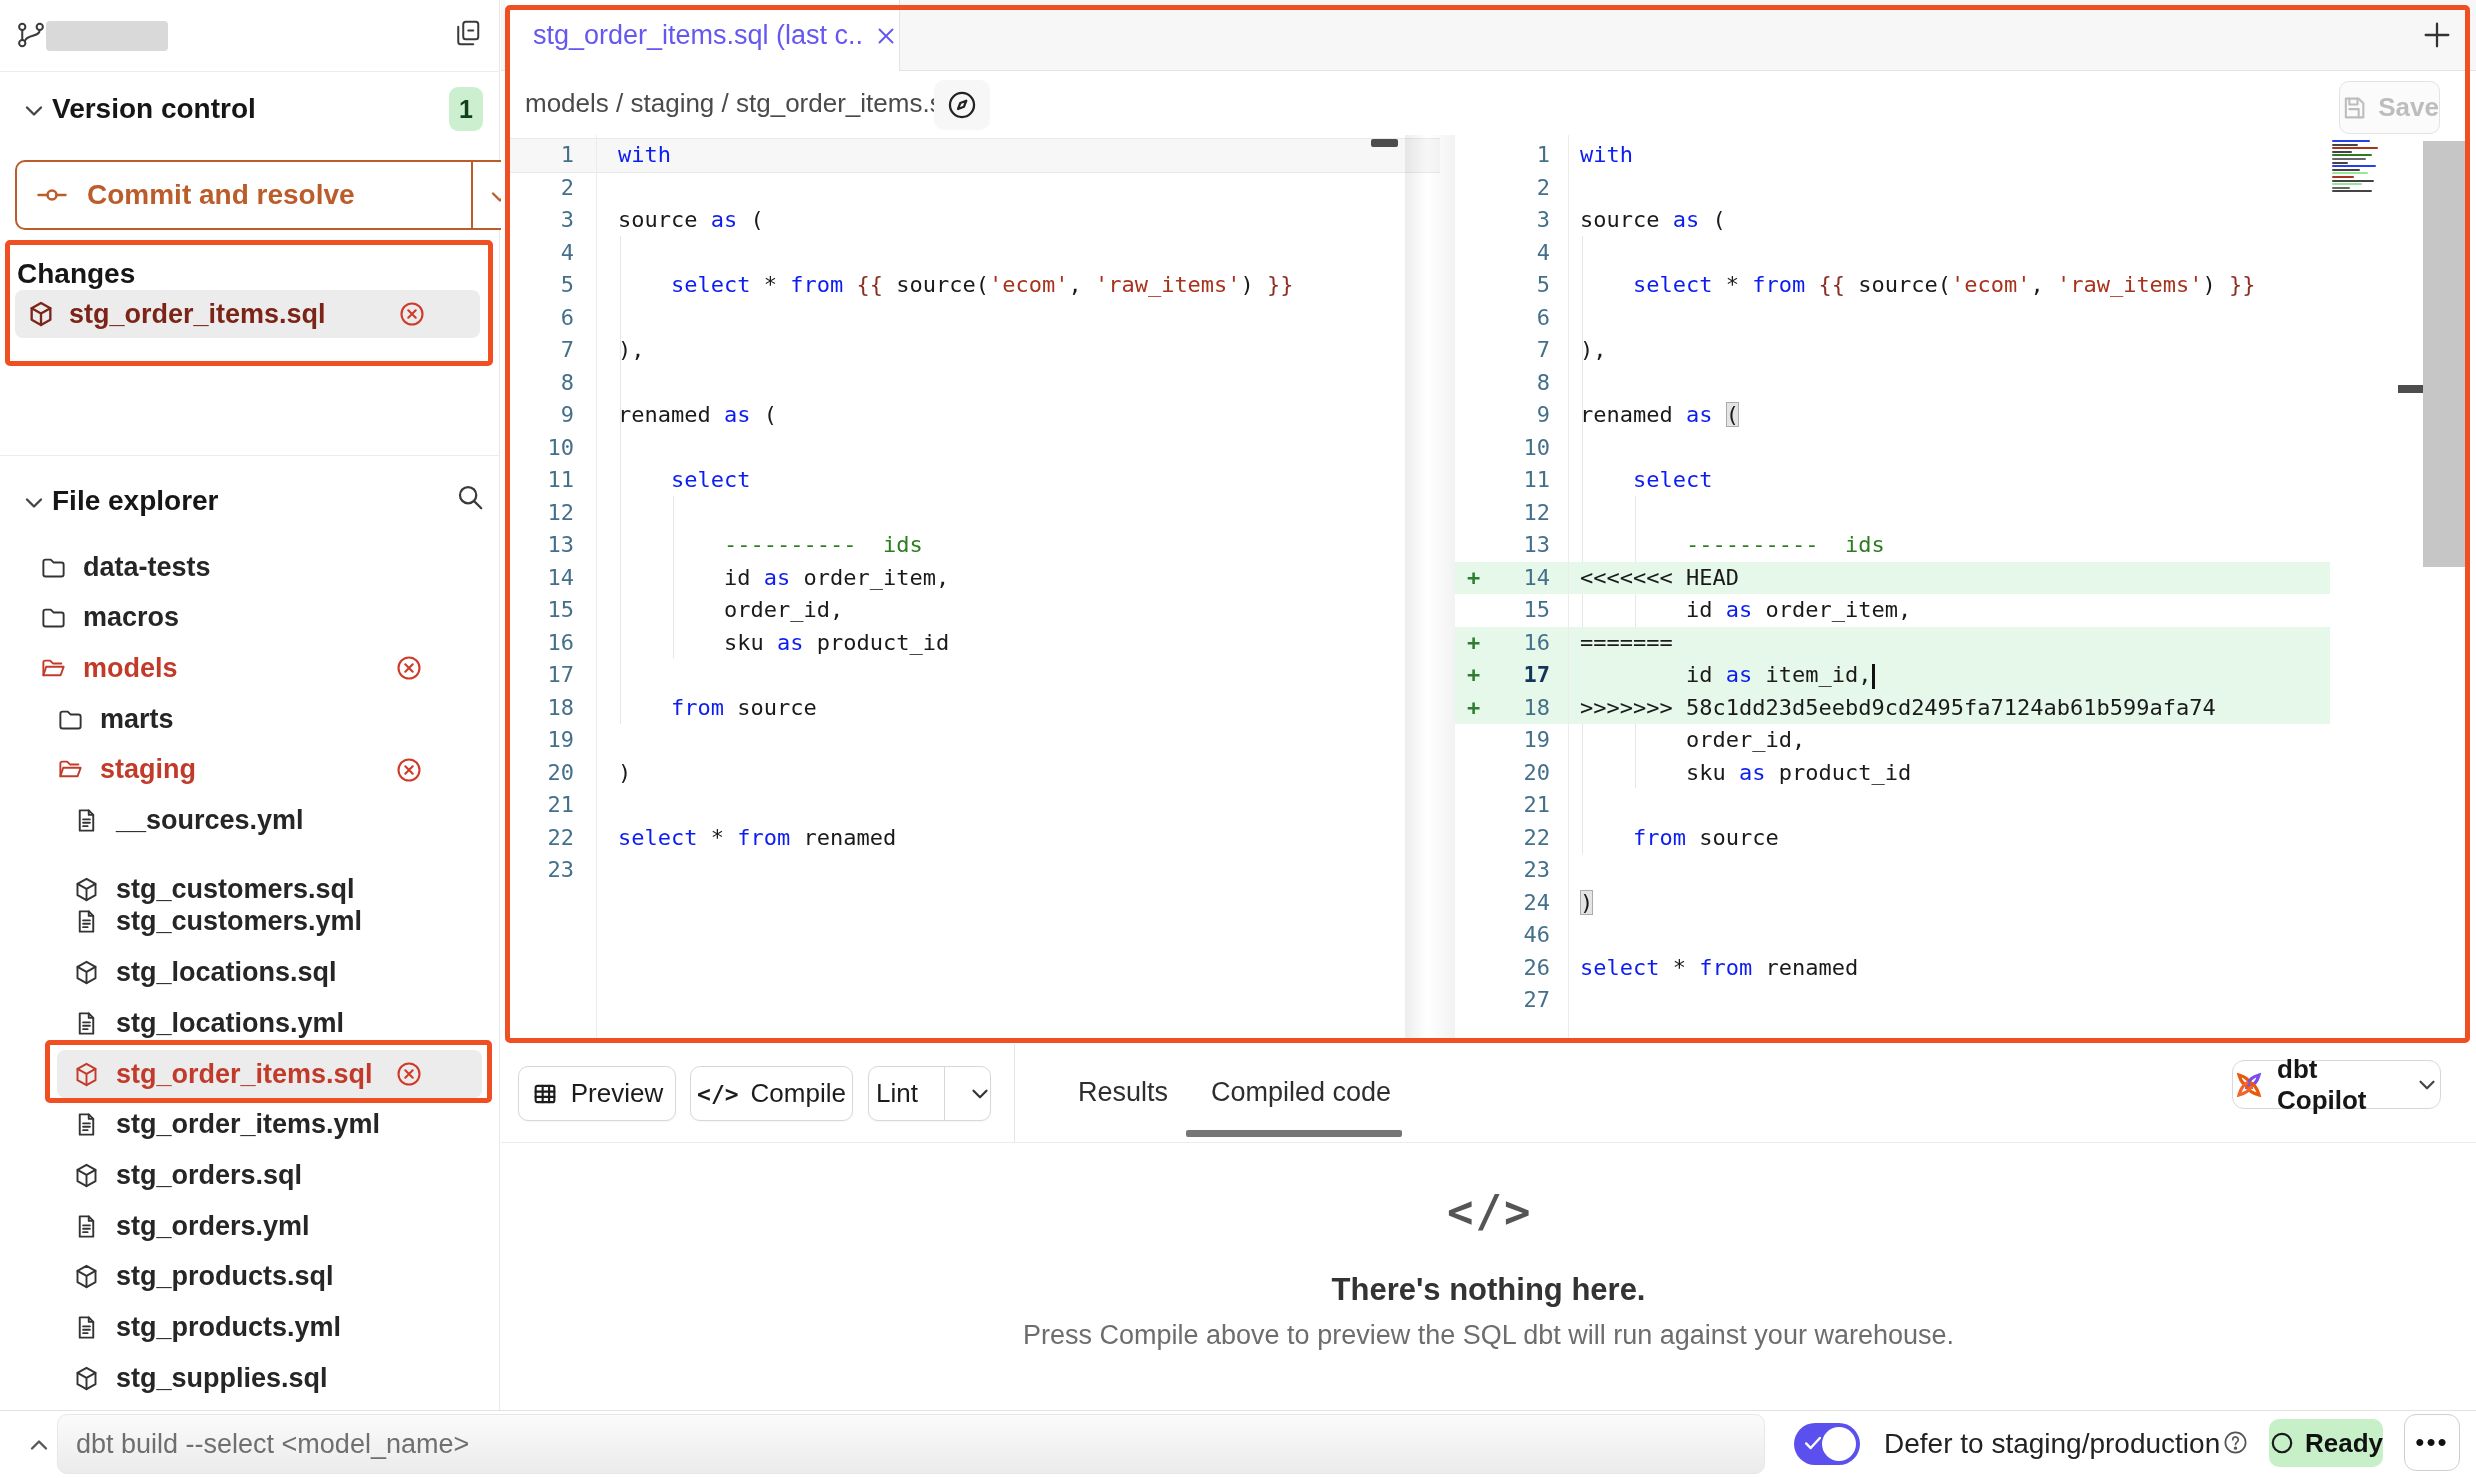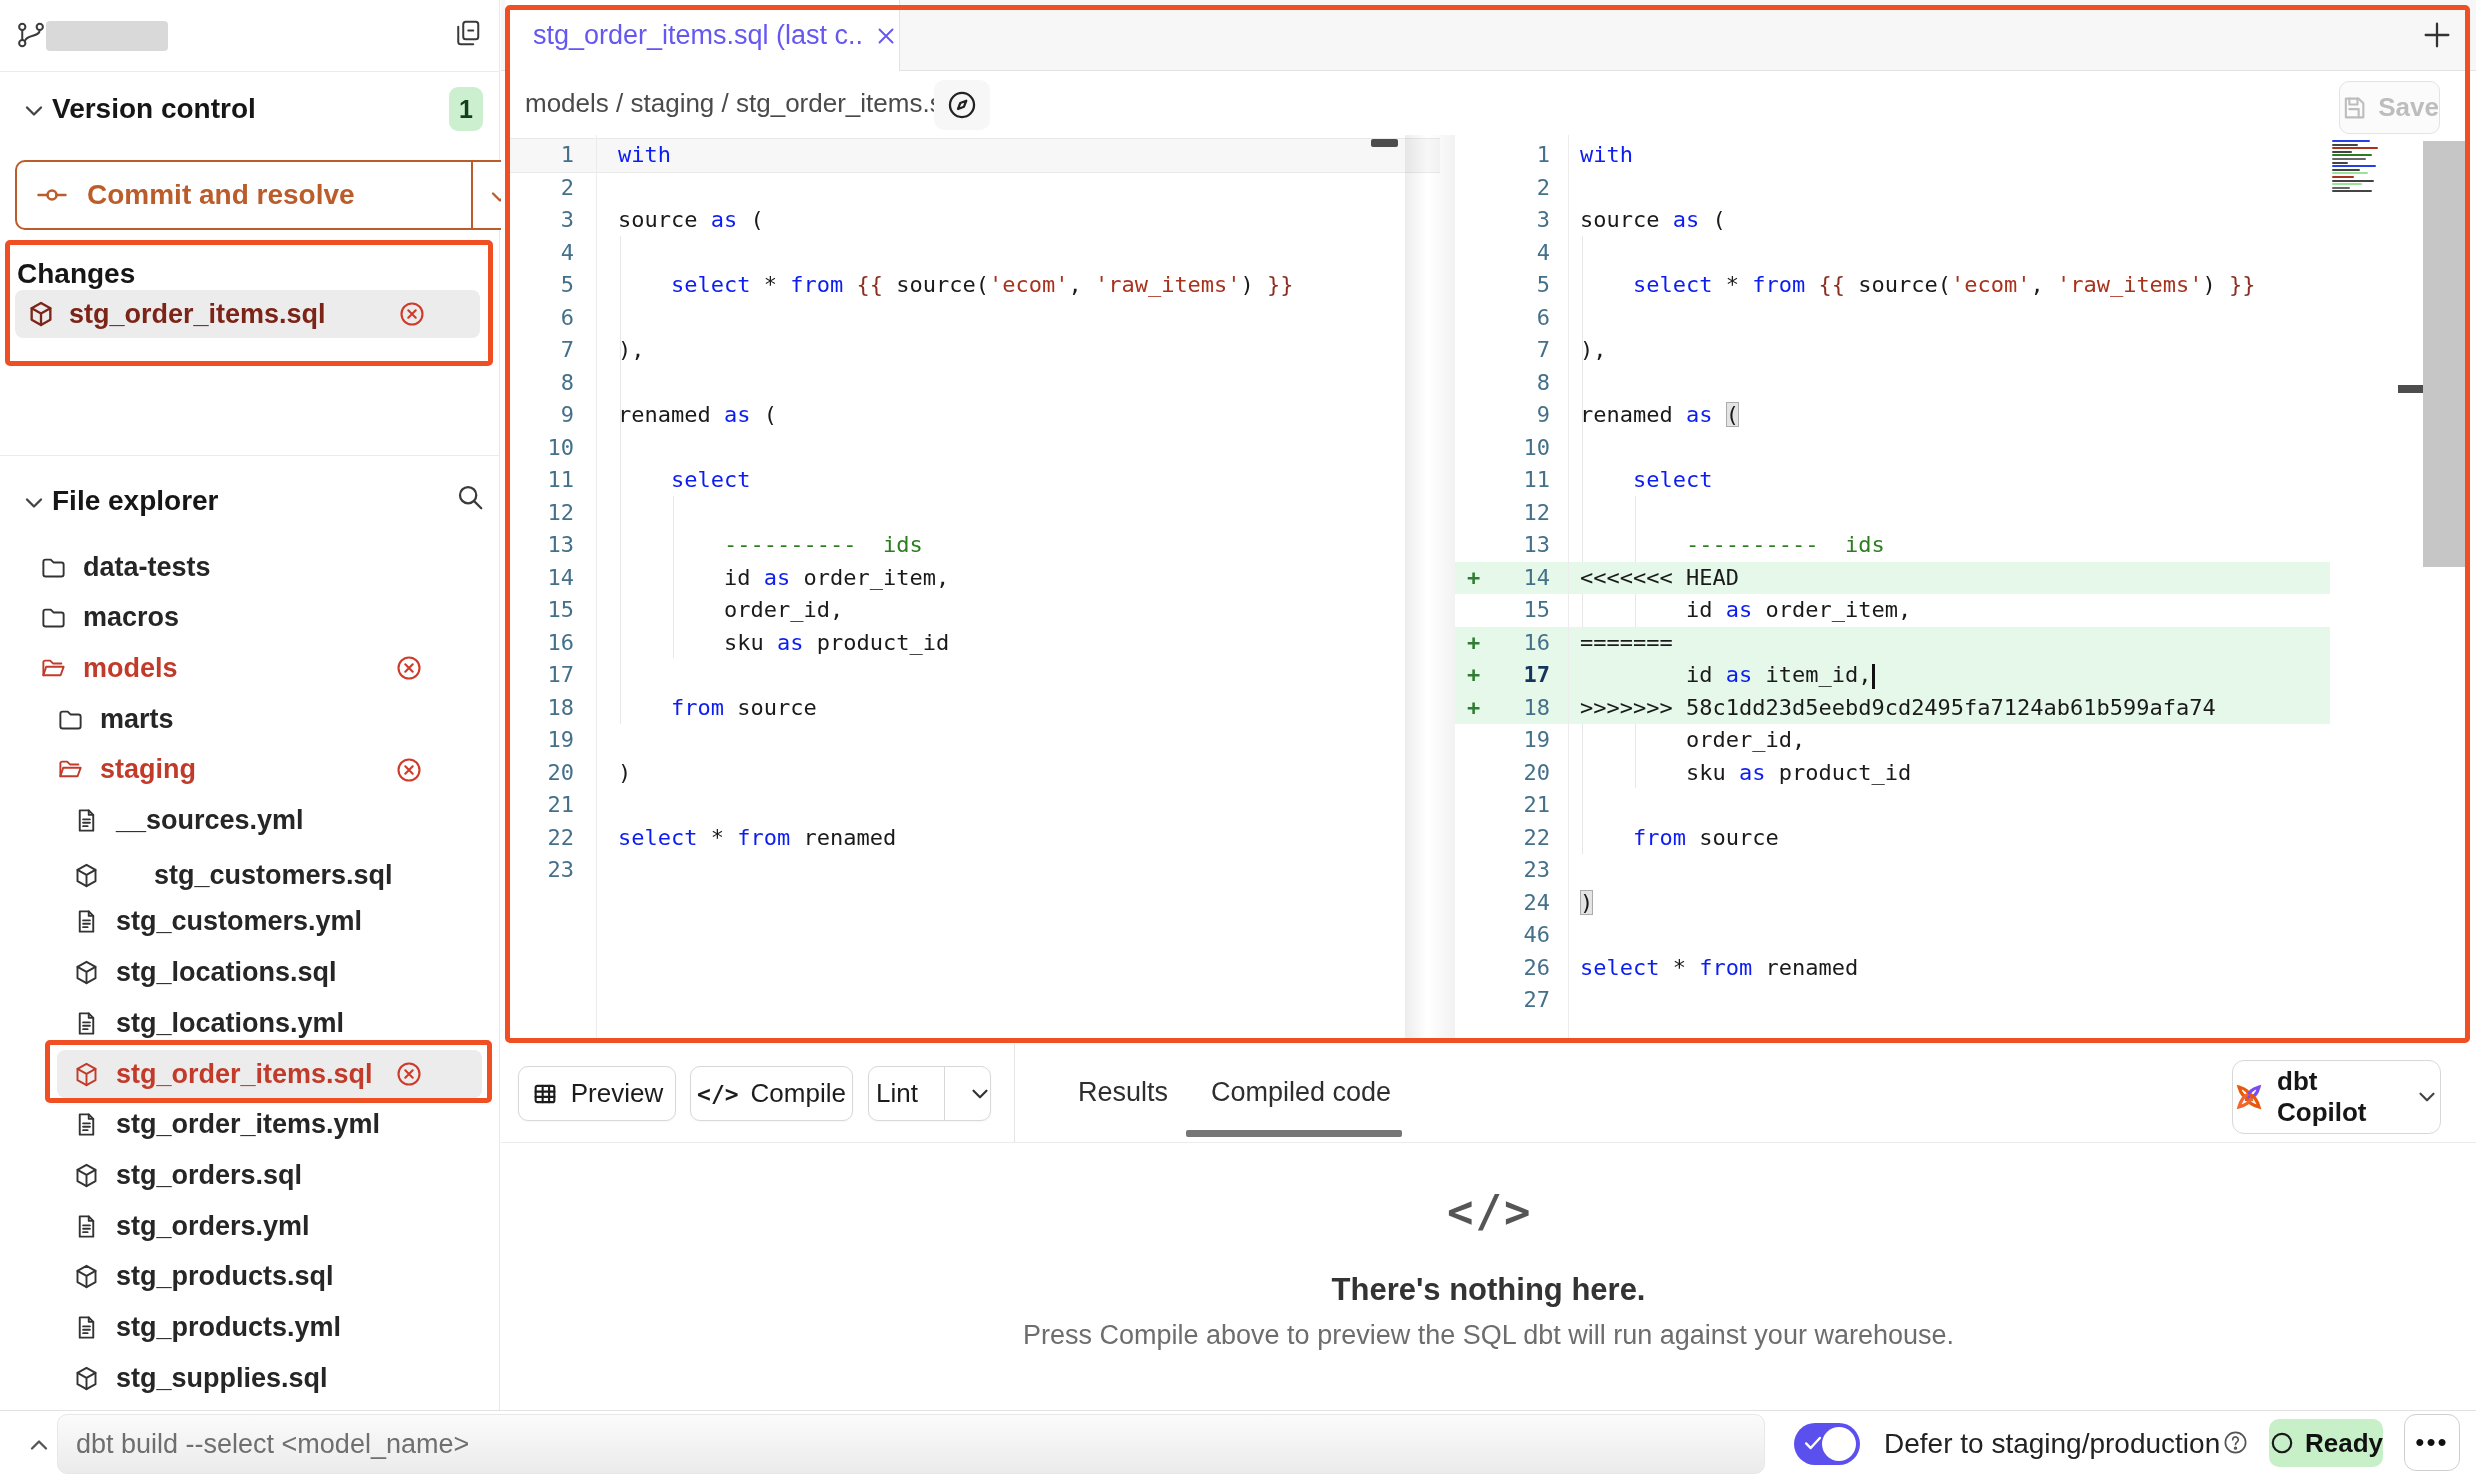--- a/index.html
+++ b/index.html
@@ -116,21 +116,21 @@
   #compile-btn { left:690px; width:163px; }
   #lint-btn { left:868px; width:123px; padding:0; }
   #lint-label { padding:0 14px 0 20px; font-size:26px; }
   #lint-sep { width:0; height:53px; border-left:1px solid #d8d8d8; }
   #lint-caret { padding:0 10px; color:#333; display:flex; }
   #section-sep { left:1014px; top:1044px; width:0; height:98px; border-left:1px solid #e5e5e5; }
   .rtab { position:absolute; top:1062px; height:60px; display:flex; align-items:center; font-size:27px; color:#2e2e2e; cursor:pointer; }
   #tab-results { left:1078px; }
   #tab-compiled { left:1211px; }
   #active-underline { left:1186px; top:1130px; width:216px; height:7px; background:#767676; border-radius:2px; }
-  #copilot-btn { left:2232px; top:1060px; width:209px; height:74px; border:1px solid #d8d8d8; border-radius:12px;
+  #copilot-btn { left:2232px; top:1060px; width:209px; height:49px; border:1px solid #d8d8d8; border-radius:12px;
     background:#fff; display:flex; align-items:center; justify-content:flex-end; gap:12px; cursor:pointer; }
   #copilot-label { font-size:26px; font-weight:600; color:#161616; }
   #copilot-caret { color:#444; display:flex; }
 
   
   #empty-icon { left:1447px; top:1186px; color:#555; font-family:"DejaVu Sans Mono", monospace;
     font-size:44px; font-weight:bold; letter-spacing:2px; }
   #empty-title { left:501px; top:1272px; width:1975px; text-align:center; font-size:31px; font-weight:700; color:#333; }
   #empty-sub { left:501px; top:1320px; width:1975px; text-align:center; font-size:27px; color:#6d6d6d; }
 
@@ -290,21 +290,21 @@
         <div class="ft-row" style="top: 253.5px;">
           <span class="ft-icon" style="margin-left:73px">
             <svg class="ic" width="27" height="27" viewBox="0 0 24 24" fill="none" stroke="currentColor" stroke-width="1.7" stroke-linecap="round" stroke-linejoin="round">
               <path d="M6 3h8l4 4v14H6z"></path>
               <path d="M14 3v4h4"></path>
               <path d="M9 11h6M9 14h6M9 17h4"></path>
             </svg>
           </span>
           <span class="ft-label">__sources.yml</span>
         </div>
-        <div class="ft-row" style="top: 308px; gap: 38px;">
+        <div class="ft-row" style="top: 322px;">
           <span class="ft-icon" style="margin-left:73px">
             <svg class="ic" width="27" height="27" viewBox="0 0 24 24" fill="none" stroke="currentColor" stroke-width="1.7" stroke-linecap="round" stroke-linejoin="round">
               <path d="M12 2.5l8 4.5v10l-8 4.5L4 17V7z"></path>
               <path d="M12 11.5L20 7M12 11.5L4 7M12 11.5v10"></path>
             </svg>
           </span>
           <span class="ft-label">stg_customers.sql</span>
         </div>
         <div class="ft-row" style="top: 354.9px;">
           <span class="ft-icon" style="margin-left:73px">

